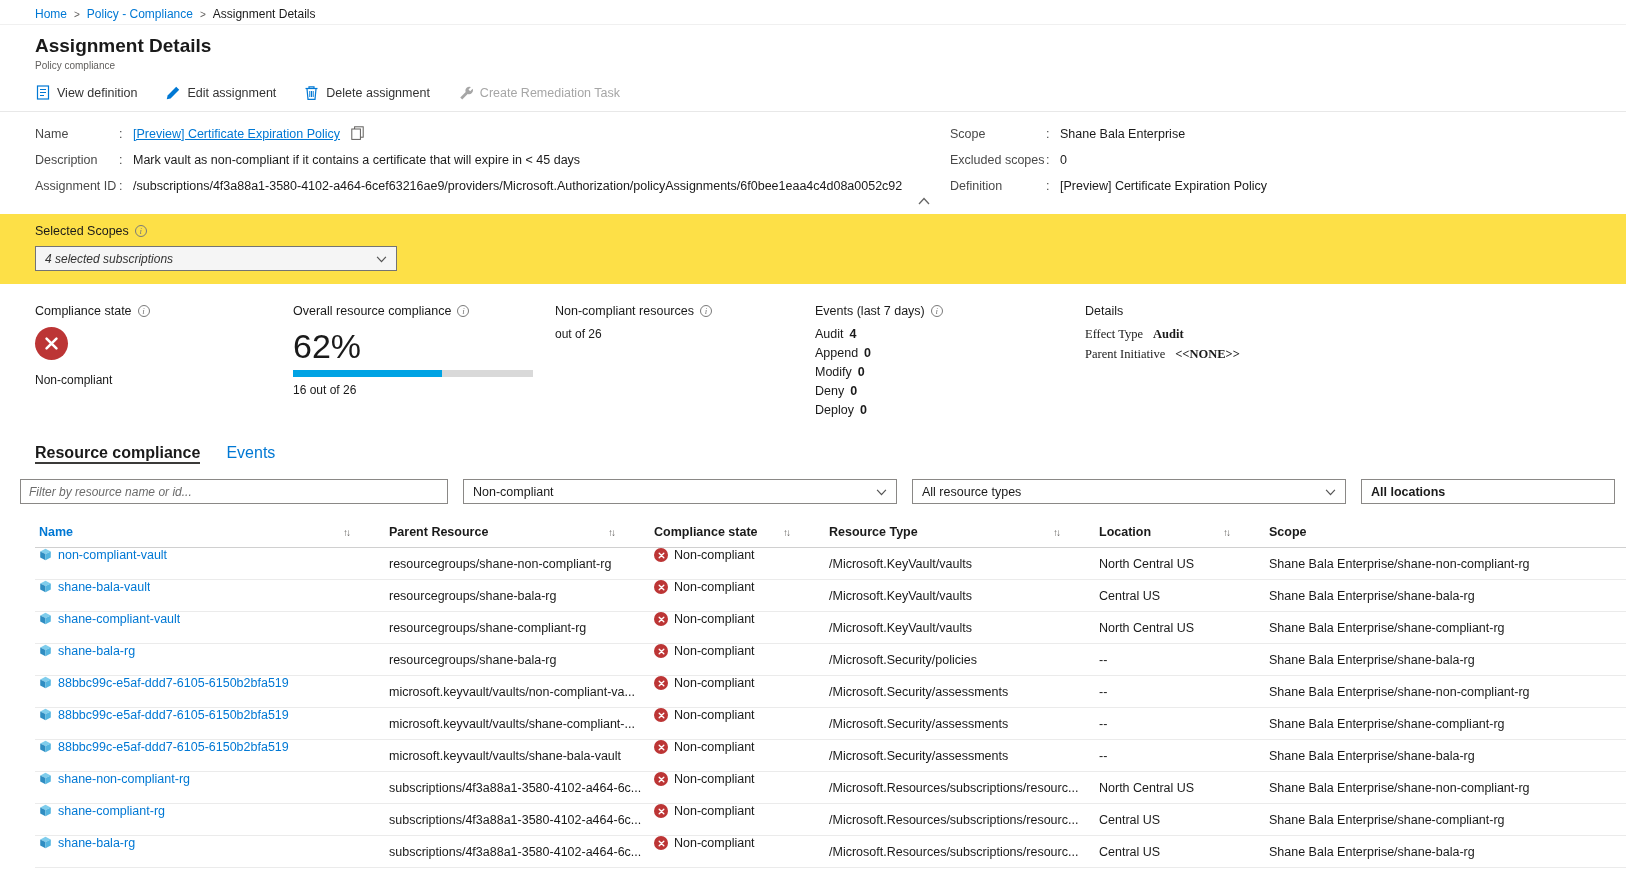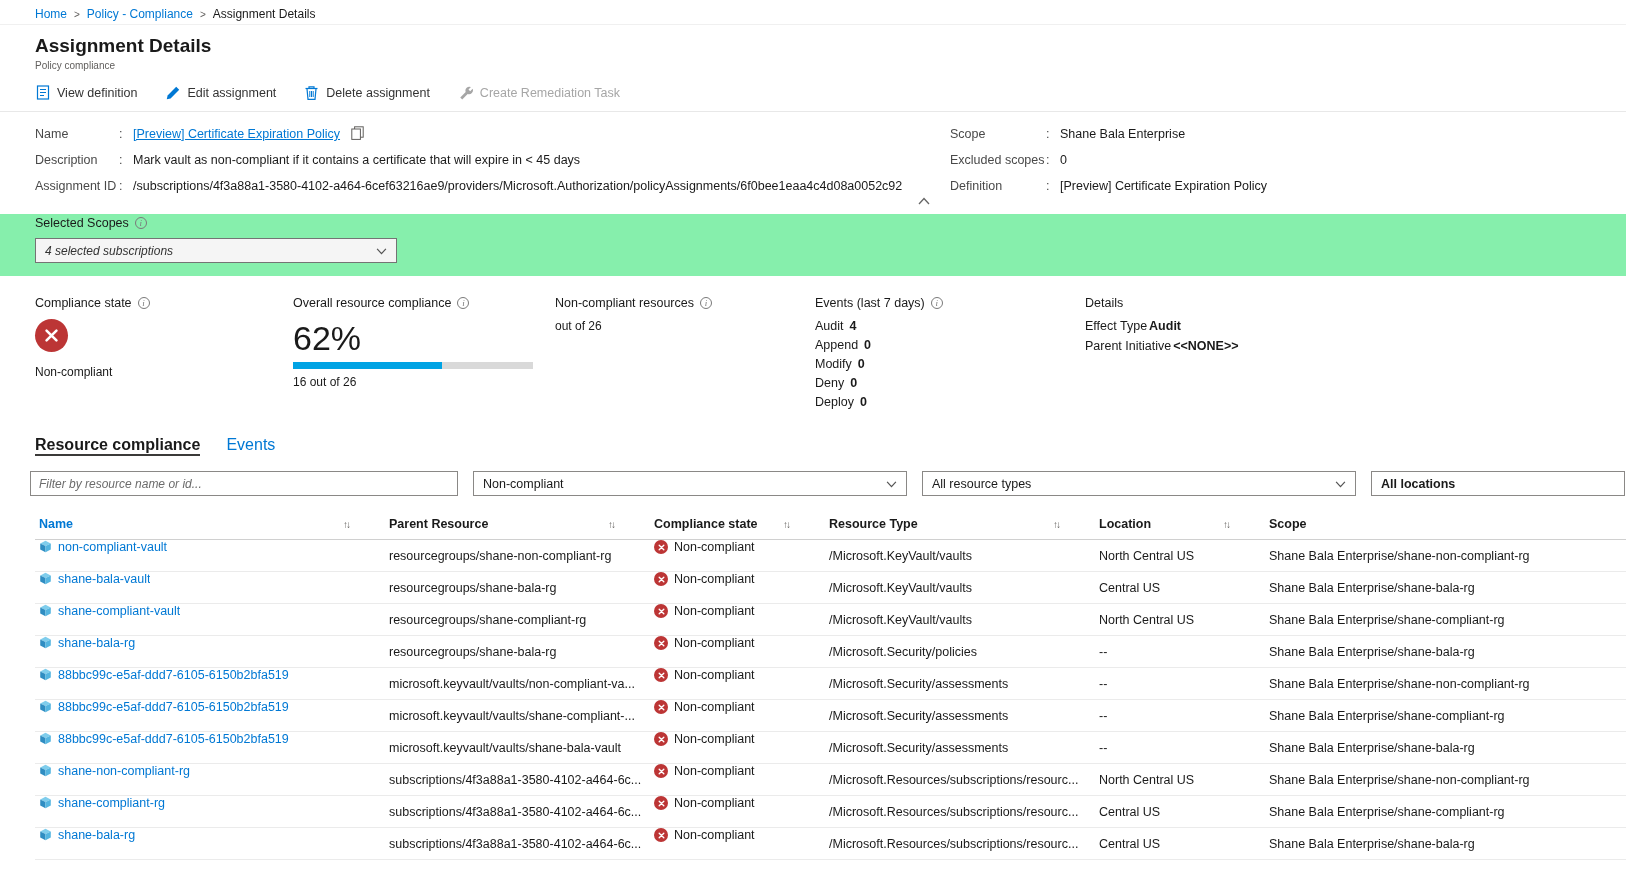--- a/index.html
+++ b/index.html
@@ -36,21 +36,21 @@
   .detail-label { color: #494949; flex: none; }
   .details-left .detail-label { width: 84px; }
   .details-right .detail-label { width: 96px; }
   .detail-colon { width: 14px; flex: none; color: #494949; }
   .detail-value { color: #1a1a1a; white-space: nowrap; overflow: hidden; }
   .name-link { color: #0078d4; text-decoration: underline; cursor: pointer; }
   .copy-icon { display: inline-flex; margin-left: 7px; cursor: pointer; vertical-align: -2px; }
   .collapse-chevron { position: absolute; left: 912px; bottom: 0; cursor: pointer; padding: 2px 6px; }
 
   
-  .scopes-band { background: #86efac; padding: 2px 35px 13px; margin-top: 4px; }
+  .scopes-band { background: #fde047; padding: 10px 35px 13px; margin-top: 4px; }
   .band-label-row { display: flex; align-items: center; gap: 6px; margin-bottom: 8px; }
   .scope-dropdown { width: 362px; height: 25px; background: #f5f5f5; border: 1px solid #747474;
     display: flex; align-items: center; justify-content: space-between; padding: 0 9px;
     font-size: 12px; font-style: italic; color: #333; cursor: pointer; }
 
   .info-icon { width: 12px; height: 12px; border: 1px solid #7a7a7a; border-radius: 50%; flex: none;
     display: inline-flex; align-items: center; justify-content: center; color: #7a7a7a; cursor: default; }
   .info-icon::after { content: "i"; font-family: "Liberation Serif", serif; font-style: italic; font-size: 9px; line-height: 1; }
 
   
@@ -61,31 +61,31 @@
   .big-number { font-size: 34px; font-weight: 400; line-height: 38px; color: #1a1a1a; }
   .state-icon-big { width: 33px; height: 33px; border-radius: 50%; background: #bc3535;
     display: flex; align-items: center; justify-content: center; margin-top: 4px; }
   .state-caption { margin-top: 13px; font-size: 12px; }
   .progress-track { width: 240px; height: 7px; background: #d9d9d9; margin-top: 5px; }
   .progress-fill { height: 100%; background: #00a3e4; width: 0; }
   .metric-sub { margin-top: 6px; font-size: 12px; }
   .count-row { display: flex; align-items: center; gap: 9px; }
   .event-line { display: flex; gap: 6px; margin-bottom: 4px; line-height: 15px; }
   .event-value { font-weight: 700; }
-  .detail-panel-line { display: flex; gap: 2px; margin-bottom: 5px; line-height: 15px; }
+  .detail-panel-line { display: flex; gap: 10px; margin-bottom: 5px; line-height: 15px; font-family: Liberation Serif, serif; }
   .dp-value { font-weight: 700; }
 
   
   .tabs { display: flex; gap: 26px; padding: 22px 35px 0; }
   .tab { font-size: 16px; padding-bottom: 0; cursor: pointer; }
   .tab.active { font-weight: 700; color: #1a1a1a; border-bottom: 2px solid #3b3a39; }
   .tab.inactive { color: #0078d4; }
 
   
-  .filter-row { display: flex; gap: 15px; padding: 15px 0 0 30px; }
+  .filter-row { display: flex; gap: 15px; padding: 15px 0 0 20px; }
   .filter-input { width: 428px; height: 25px; border: 1px solid #8a8886; padding: 0 8px; font-size: 12px;
     font-family: "Liberation Sans", sans-serif; color: #1a1a1a; outline: none; }
   .filter-input::placeholder { font-style: italic; color: #6b6b6b; }
   .filter-dd { width: 434px; height: 25px; border: 1px solid #8a8886; background: #fff; cursor: pointer;
     display: flex; align-items: center; justify-content: space-between; padding: 0 9px; color: #1a1a1a; }
   .filter-dd.dd-locations { width: 254px; flex: none; font-weight: bold; }
 
   
   table.resource-table { margin: 13px 0 0 35px; width: 1591px; border-collapse: collapse; table-layout: fixed; }
   .resource-table th { text-align: left; font-weight: 700; font-size: 12.5px; padding: 8px 4px;

